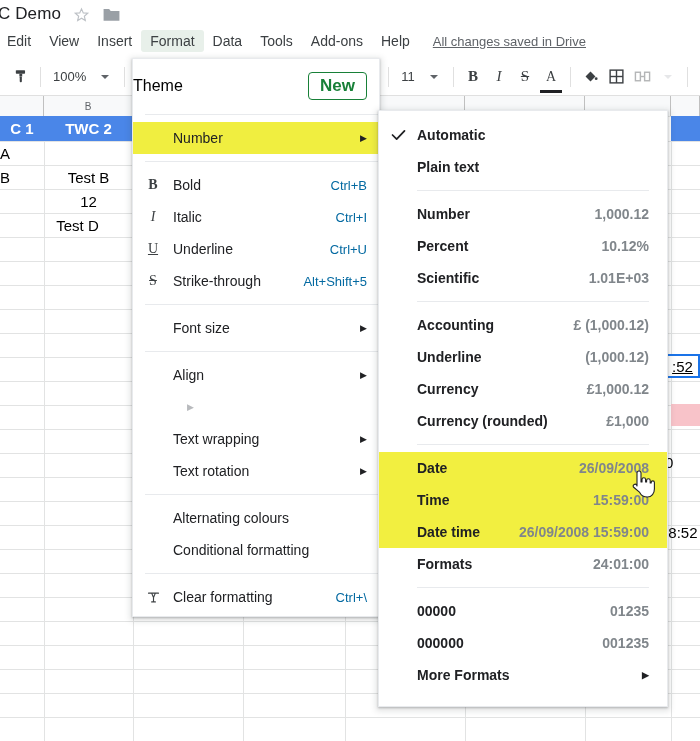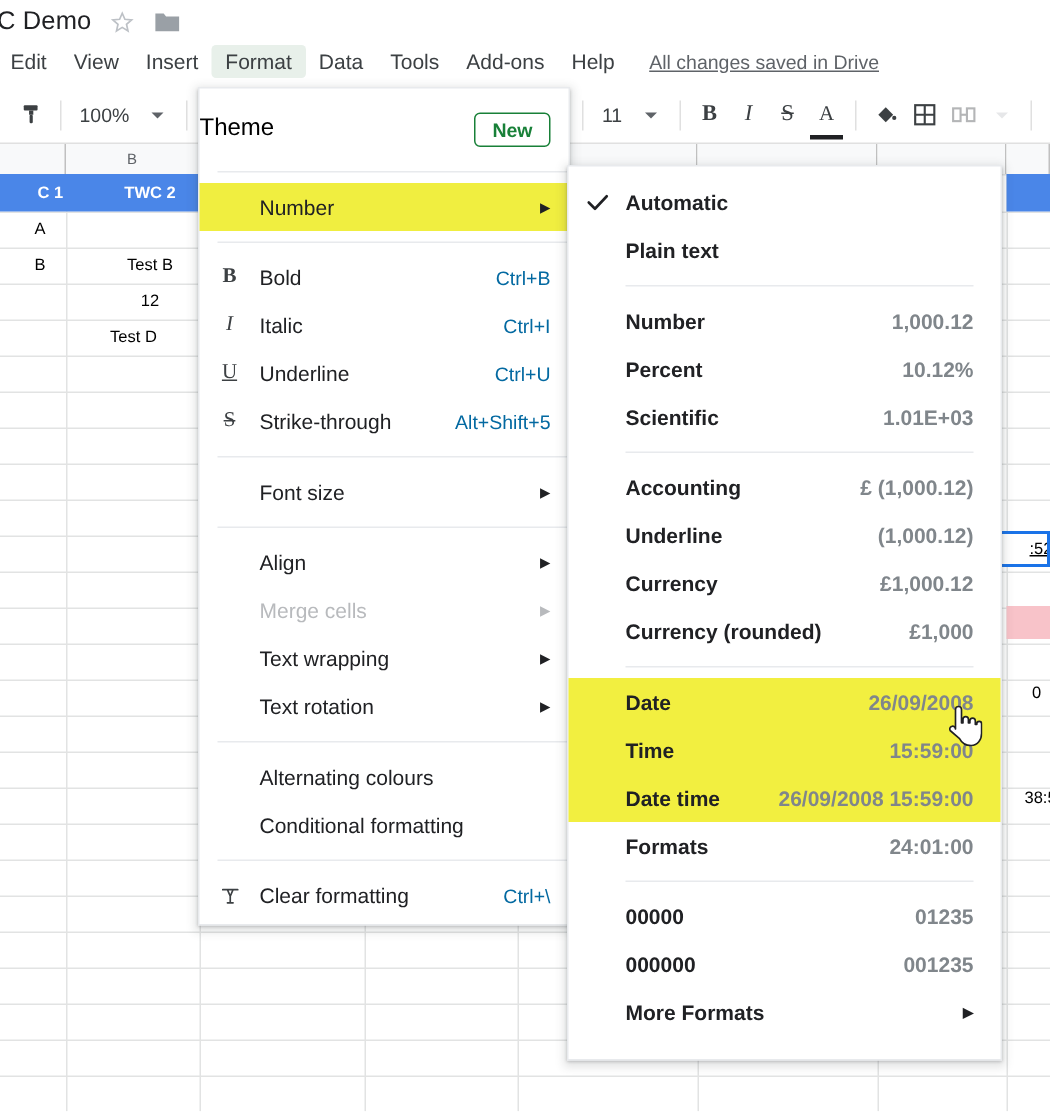--- a/index.html
+++ b/index.html
@@ -71,21 +71,21 @@
           background: #fff; overflow: hidden; }
   .colhead-row { position: absolute; left: 0; top: 0; height: 20px; width: 700px;
                  background: #f8f9fa; border-bottom: 1px solid #c0c0c0; }
   .colhead { position: absolute; top: 0; height: 20px; background: #f8f9fa;
              border-right: 1px solid #c0c0c0;
              display: flex; align-items: center; justify-content: center;
              font-size: 10px; color: #5f6368; }
   .gridline-v { position: absolute; top: 20px; bottom: 0; width: 1px; background: #e2e3e3; }
   .gridline-h { position: absolute; left: 0; right: 0; height: 1px; background: #e2e3e3; }
   .cell { position: absolute; display: flex; align-items: center; justify-content: center;
-          font-size: 11px; color: #000; overflow: hidden; white-space: nowrap; padding-left: 23px; }
+          font-size: 15px; color: #000; overflow: hidden; white-space: nowrap; }
   .cell.hdr { background: #4a86e8; color: #fff; font-weight: bold; }
   .cell.pink { background: #f8c3c9; }
   .cell.sel { border: 2px solid #1a73e8; background: #fff; text-decoration: underline; }
 
   
   .fmt-menu {
     position: absolute; left: 132px; top: 58px; width: 248px; height: 559px;
     background: #fff; border: 1px solid #e8eaed;
     box-shadow: 0 2px 6px 2px rgba(60,64,67,.15), 0 1px 2px 0 rgba(60,64,67,.3);
     padding: 6px 0 8px 0;
@@ -99,21 +99,21 @@
             justify-content: center; font-size: 14px; color: #3c4043; }
   .mi .lbl { flex: 1; }
   .mi .accel { color: #0369a1; font-size: 13px; margin-left: 16px; }
   .mi .arrow { margin-left: 14px; color: #202124; font-size: 9px; line-height: 1; }
   .mi.highlight { background: #f0ee40; }
   .mi.greyed { color: #b8babd; }
   .mi.greyed .arrow { color: #b8babd; }
   .mi-sep { height: 1px; background: #e8eaed; margin: 7px 0 7px 12px; }
   .mi-theme { display: flex; align-items: center; height: 42px; padding: 0 12px 0 0; }
   .new-badge {
-    border: 1px solid #188038; color: #188038; font-size: 13px;
+    border: 1px solid #188038; color: #188038; font-size: 17px;
     border-radius: 4px; padding: 3px 11px; font-weight: bold; margin-left: auto;
   }
   .ic-bold { font-family: "Liberation Serif", serif; font-weight: bold; font-size: 15px; }
   .ic-italic { font-family: "Liberation Serif", serif; font-style: italic; font-size: 15px; }
   .ic-under { font-family: "Liberation Serif", serif; font-size: 15px; text-decoration: underline; }
   .ic-strike { font-family: "Liberation Serif", serif; font-size: 15px; text-decoration: line-through; }
 
   
   .num-menu {
     position: absolute; left: 378px; top: 110px; width: 290px; height: 597px;
@@ -332,21 +332,20 @@
           <span class="arrow">▶</span>
         </div>
         <div class="mi-sep"></div>
         <div class="mi">
           <span class="ic"></span>
           <span class="lbl">Align</span>
           <span class="arrow">▶</span>
         </div>
         <div class="mi greyed">
           <span class="ic"></span>
-          <span class="lbl">Merge cells</span>
           <span class="arrow">▶</span>
         </div>
         <div class="mi">
           <span class="ic"></span>
           <span class="lbl">Text wrapping</span>
           <span class="arrow">▶</span>
         </div>
         <div class="mi">
           <span class="ic"></span>
           <span class="lbl">Text rotation</span>

